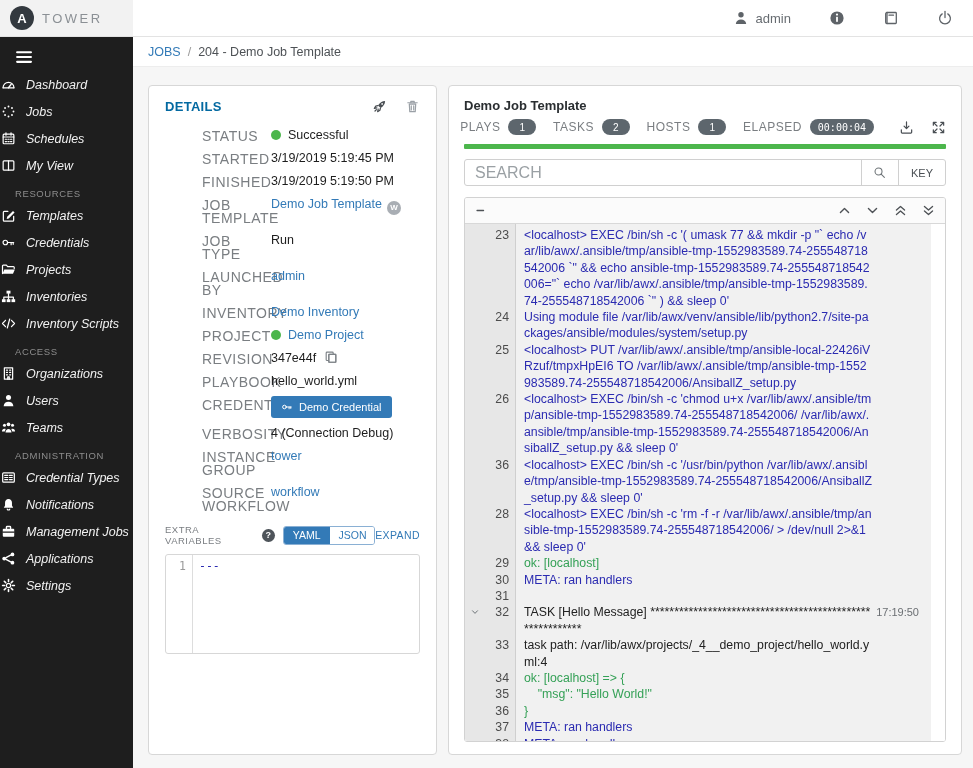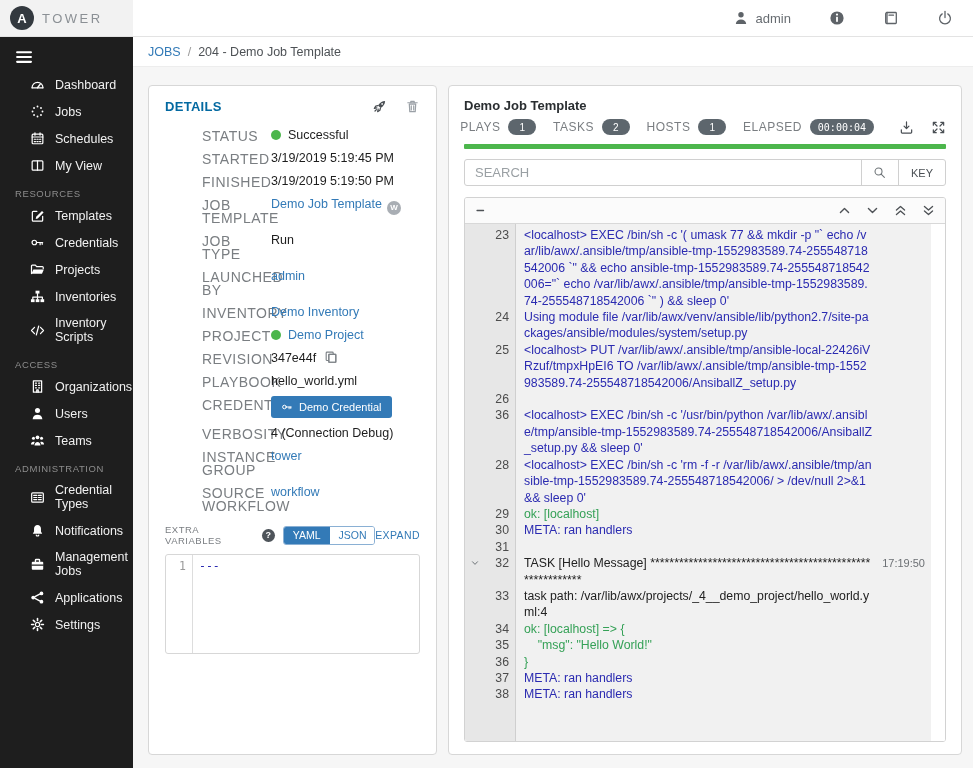--- a/index.html
+++ b/index.html
@@ -15,21 +15,21 @@
   .brand-text { color:#8b9095; font-size:13px; letter-spacing:2.5px; }
   .header-right { margin-left:auto; display:flex; align-items:center; gap:38px; padding-right:20px; color:#676c71; }
   .hdr-user { display:flex; align-items:center; gap:7px; font-size:13px; color:#676c71; cursor:pointer; }
   .hdr-ic { width:16px; height:16px; color:#5e6368; cursor:pointer; }
 
   
   .sidebar { position:absolute; top:37px; left:0; bottom:0; width:133px; background:#1e1e1e; z-index:4; }
   .menu-toggle { padding:11px 15px 6px; color:#fff; width:48px; cursor:pointer; }
   .menu-toggle .icon { width:17px; height:17px; }
   .nav-section-label { padding:9px 15px 3px; font-size:9.5px; color:#8d8d8d; letter-spacing:.6px; }
-  .nav-item { display:flex; align-items:center; gap:10px; padding:6px 30px; font-size:12.5px; color:#f1f1f1; cursor:pointer; }
+  .nav-item { display:flex; align-items:center; gap:10px; padding:6px 1px; font-size:12.5px; color:#f1f1f1; cursor:pointer;font-style:italic; }
   .nav-item .icon { width:15px; height:15px; color:#fff; flex:none; }
 
   
   .main { position:absolute; left:133px; top:37px; right:0; bottom:0; background:#f6f6f6; }
   .breadcrumb { height:30px; background:#fff; border-bottom:1px solid #ededed; display:flex;
     align-items:center; gap:7px; padding-left:15px; font-size:12.5px; }
   .bc-link { color:#337ab7; cursor:pointer; }
   .bc-sep { color:#9a9a9a; }
   .bc-current { color:#4e5256; }
   .content { display:flex; gap:11px; padding:18px 11px 13px 15px; height:calc(100% - 30px); }
@@ -71,42 +71,42 @@
   .out-title { font-size:13px; font-weight:bold; color:#2a2e31; }
   .stats-row { display:flex; align-items:center; justify-content:flex-end; gap:17px; margin-top:6px; }
   .stat { display:flex; align-items:center; gap:8px; }
   .stat-label { font-size:12px; color:#7a7e82; letter-spacing:.5px; }
   .stat-badge { background:#5d666d; color:#fff; font-size:10px; border-radius:9px; padding:2.5px 11px; }
   .stat-badge.mono { font-family:"DejaVu Sans Mono", monospace; padding:2.5px 8px; }
   .out-actions { display:flex; gap:17px; margin-left:8px; }
   .out-actions .icon { width:15px; height:15px; color:#4a4f54; cursor:pointer; }
   .green-bar { height:5px; background:#4cb64c; border-radius:1px; margin-top:9px; }
   .search-group { display:flex; align-items:stretch; height:27px; border:1px solid #d0d0d0; border-radius:3px; margin-top:10px; background:#fff; }
-  .search-input { flex:1; border:none; outline:none; padding:0 10px; font-size:13px; color:#333;
+  .search-input { flex:1; border:none; outline:none; padding:0 10px; font-size:16px; color:#333;
     font-family:"Liberation Sans", sans-serif; background:transparent; }
   .search-input::placeholder { color:#9aa0a4; }
   .sg-btn { width:37px; border-left:1px solid #d0d0d0; display:flex; align-items:center; justify-content:center;
     color:#6e7478; cursor:pointer; }
   .sg-btn .icon { width:13px; height:13px; }
   .key-btn { font-size:11px; color:#4a4f54; width:auto; padding:0 12px; }
   .obox { margin-top:11px; flex:1; border:1px solid #d2d2d2; border-radius:3px; display:flex; flex-direction:column; overflow:hidden; }
   .otoolbar { height:26px; background:#fbfbfb; border-bottom:1px solid #d8d8d8; display:flex; align-items:center; padding:0 10px; flex:none; }
   .otb-minus { width:13px; height:13px; color:#4e5256; cursor:pointer; }
   .otb-nav { margin-left:auto; display:flex; gap:15px; }
   .otb-nav .icon { width:13px; height:13px; color:#4e5256; cursor:pointer; }
   .log-wrap { flex:1; display:flex; overflow:hidden; background:#fff; }
   .log { flex:1; overflow:hidden; padding-top:3px; font-size:12.3px; line-height:16.4px;
     background:linear-gradient(90deg, #e7e7e7 0 50px, #cfcfcf 50px 51px, #f1f1f1 51px); }
   .scroll-track { width:14px; flex:none; background:#fff; }
   .lrow { display:flex; min-height:16.4px; }
   .lgut { width:51px; flex:none; text-align:right; padding-right:7px; color:#4c4c4c; position:relative; }
   .lchev { position:absolute; left:5px; top:3px; width:10px; height:10px; color:#6e7478; cursor:pointer; }
   .ltext { flex:1; padding:0 58px 0 8px; white-space:pre-wrap; word-break:break-all; position:relative; }
   .c-blue { color:#2b2bb1; } .c-green { color:#35a157; } .c-black { color:#222; }
-  .ltime { position:absolute; right:6px; top:0; color:#6b6f73; font-size:11px; }
+  .ltime { position:absolute; right:12px; top:0; color:#6b6f73; font-size:11px; }
 
   
   svg.icon { display:block; fill:none; stroke:currentColor; stroke-width:1.3; stroke-linecap:round; stroke-linejoin:round; }
   svg.icon .f { fill:currentColor; stroke:none; }
 </style>
 </head>
 <body>
 
 <div class="top-header">
   <div class="brand-zone">
@@ -530,20 +530,21 @@
               <div class="lrow">
                 <div class="lgut"><span>24</span></div>
                 <div class="ltext c-blue">Using module file /var/lib/awx/venv/ansible/lib/python2.7/site-packages/ansible/modules/system/setup.py</div>
               </div>
               <div class="lrow">
                 <div class="lgut"><span>25</span></div>
                 <div class="ltext c-blue">&lt;localhost&gt; PUT /var/lib/awx/.ansible/tmp/ansible-local-22426iVRzuf/tmpxHpEI6 TO /var/lib/awx/.ansible/tmp/ansible-tmp-1552983589.74-255548718542006/AnsiballZ_setup.py</div>
               </div>
               <div class="lrow">
                 <div class="lgut"><span>26</span></div>
+                <div class="ltext c-blue">&lt;localhost&gt; EXEC /bin/sh -c 'chmod u+x /var/lib/awx/.ansible/tmp/ansible-tmp-1552983589.74-255548718542006/ /var/lib/awx/.ansible/tmp/ansible-tmp-1552983589.74-255548718542006/AnsiballZ_setup.py &amp;&amp; sleep 0'</div>
               </div>
               <div class="lrow">
                 <div class="lgut"><span>36</span></div>
                 <div class="ltext c-blue">&lt;localhost&gt; EXEC /bin/sh -c '/usr/bin/python /var/lib/awx/.ansible/tmp/ansible-tmp-1552983589.74-255548718542006/AnsiballZ_setup.py &amp;&amp; sleep 0'</div>
               </div>
               <div class="lrow">
                 <div class="lgut"><span>28</span></div>
                 <div class="ltext c-blue">&lt;localhost&gt; EXEC /bin/sh -c 'rm -f -r /var/lib/awx/.ansible/tmp/ansible-tmp-1552983589.74-255548718542006/ &gt; /dev/null 2&gt;&amp;1 &amp;&amp; sleep 0'</div>
               </div>
               <div class="lrow">

